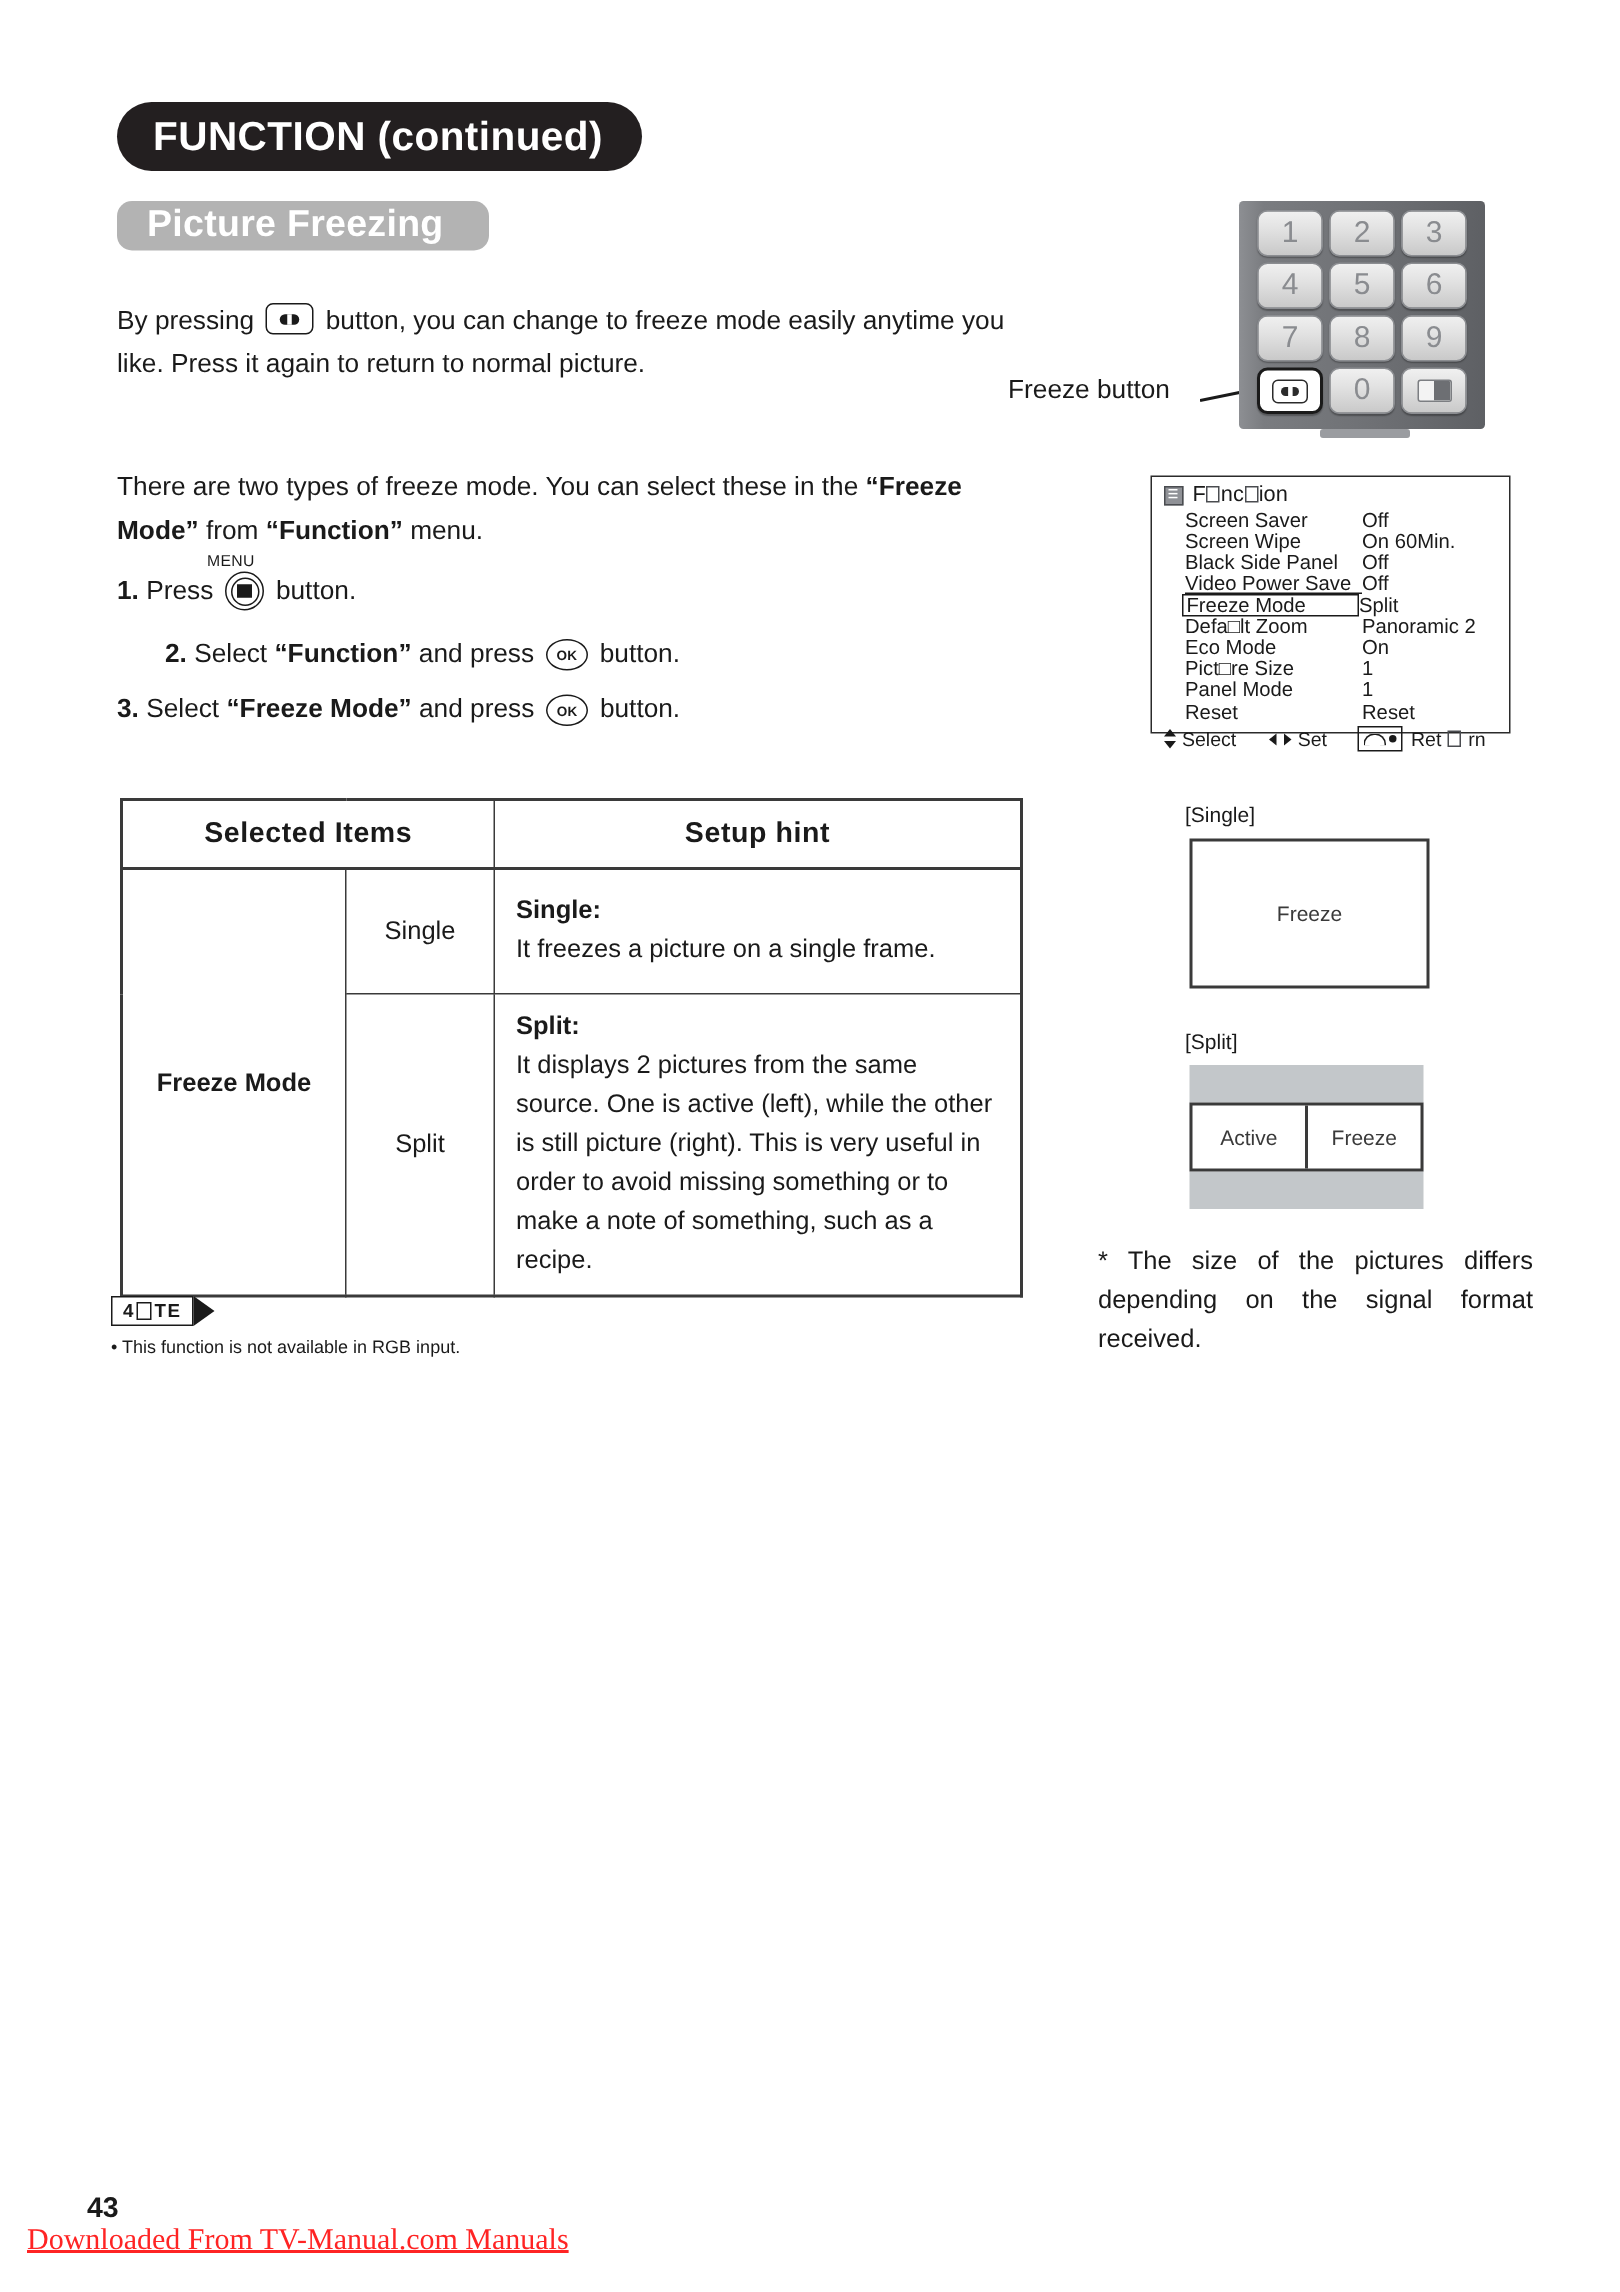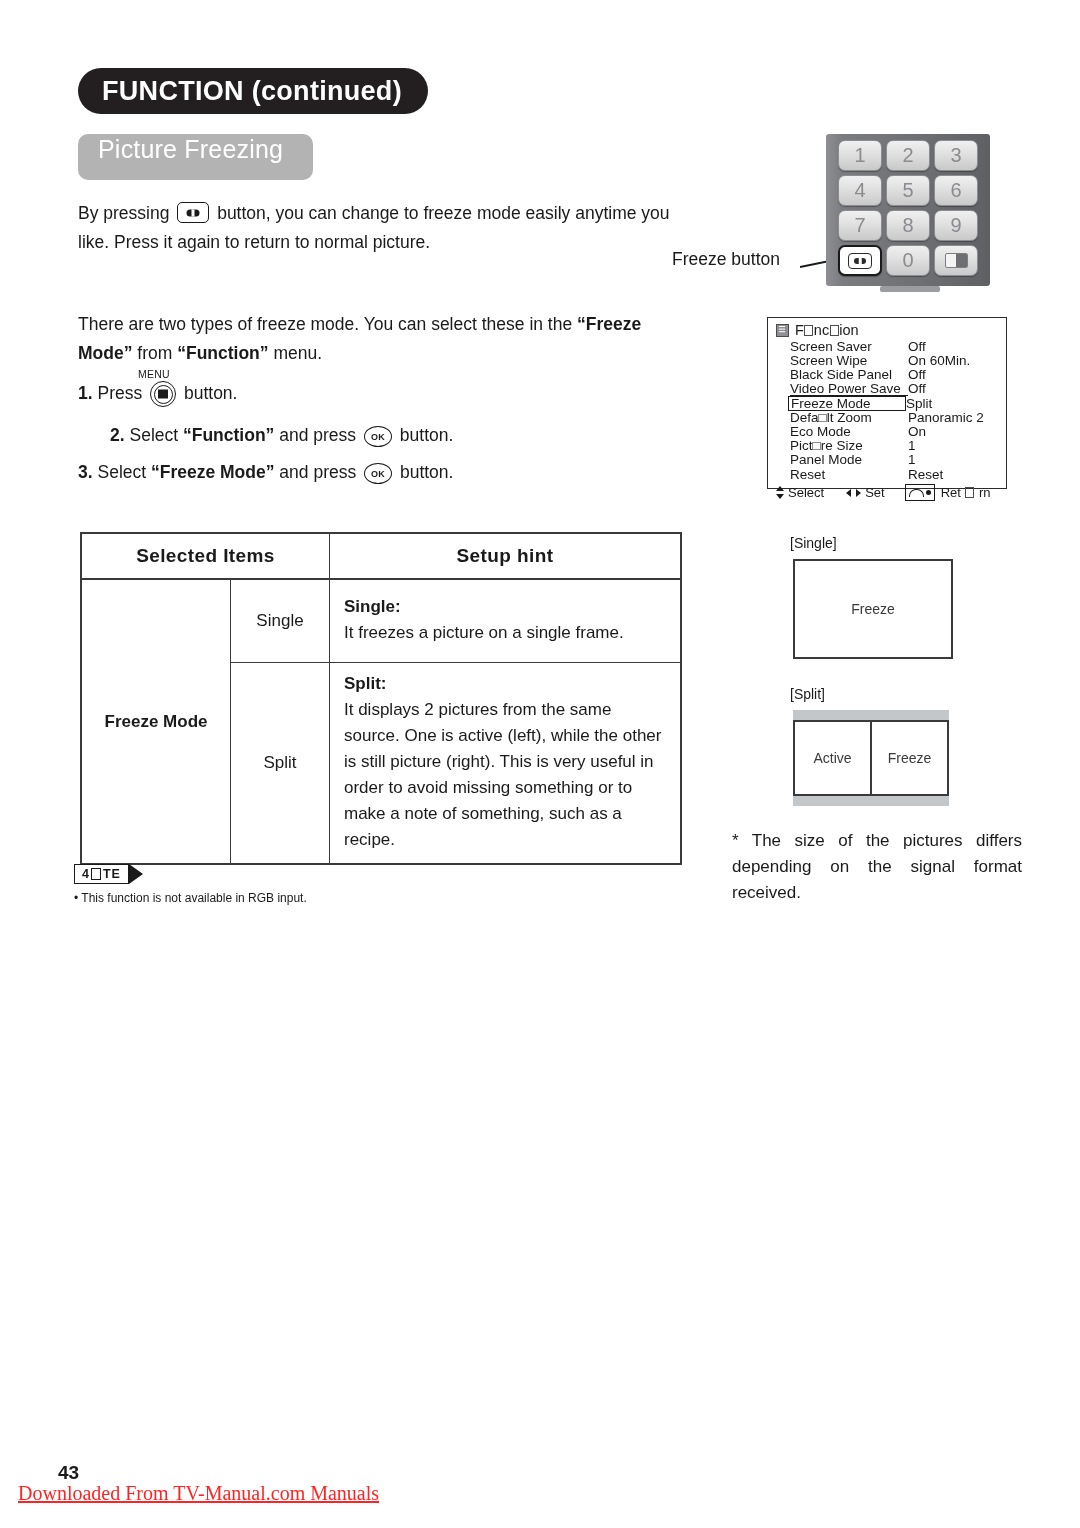--- a/index.html
+++ b/index.html
@@ -36,26 +36,26 @@
     letter-spacing: 0.3px;
     display: flex;
     align-items: center;
     line-height: 1;
   }
   .subtitle-pill {
     position: absolute;
     left: 78px;
     top: 134px;
     height: 30px;
-    padding: 0 30px 16px 20px;
+    padding: 0 30px 3px 20px;
     background: #b3b3b3;
     border-radius: 10px;
     color: #ffffff;
     font-size: 25px;
-    font-weight: normal;
+    font-weight: bold;
     letter-spacing: 0.2px;
     display: flex;
     align-items: center;
     line-height: 1;
   }
 
   
   .para {
     position: absolute;
     font-size: 17.5px;
@@ -527,21 +527,21 @@
     top: 710px;
     width: 156px;
     height: 96px;
     background: #c3c7ca;
     display: flex;
     align-items: center;
   }
   #dia-split .panes {
     display: flex;
     width: 100%;
-    height: 76px;
+    height: 46px;
     border: 2px solid #3a3a3a;
     box-sizing: border-box;
     background: #ffffff;
   }
   #dia-split .pane {
     flex: 1;
     display: flex;
     align-items: center;
     justify-content: center;
     font-size: 14px;

